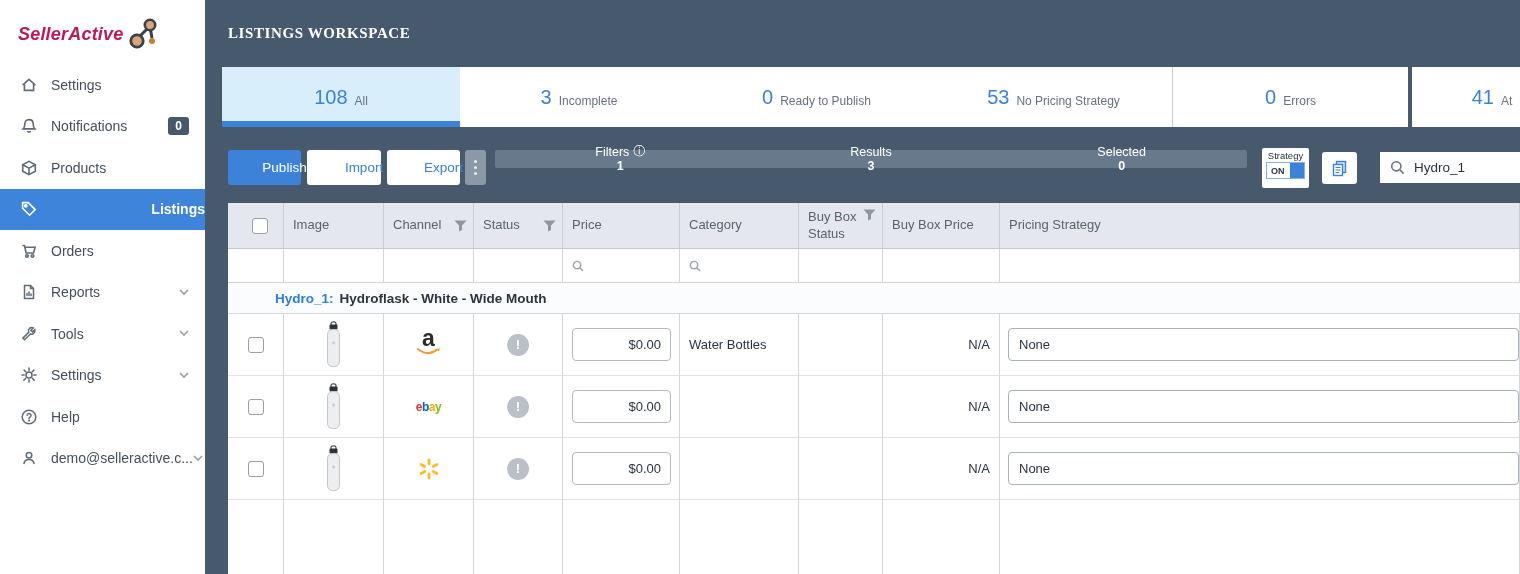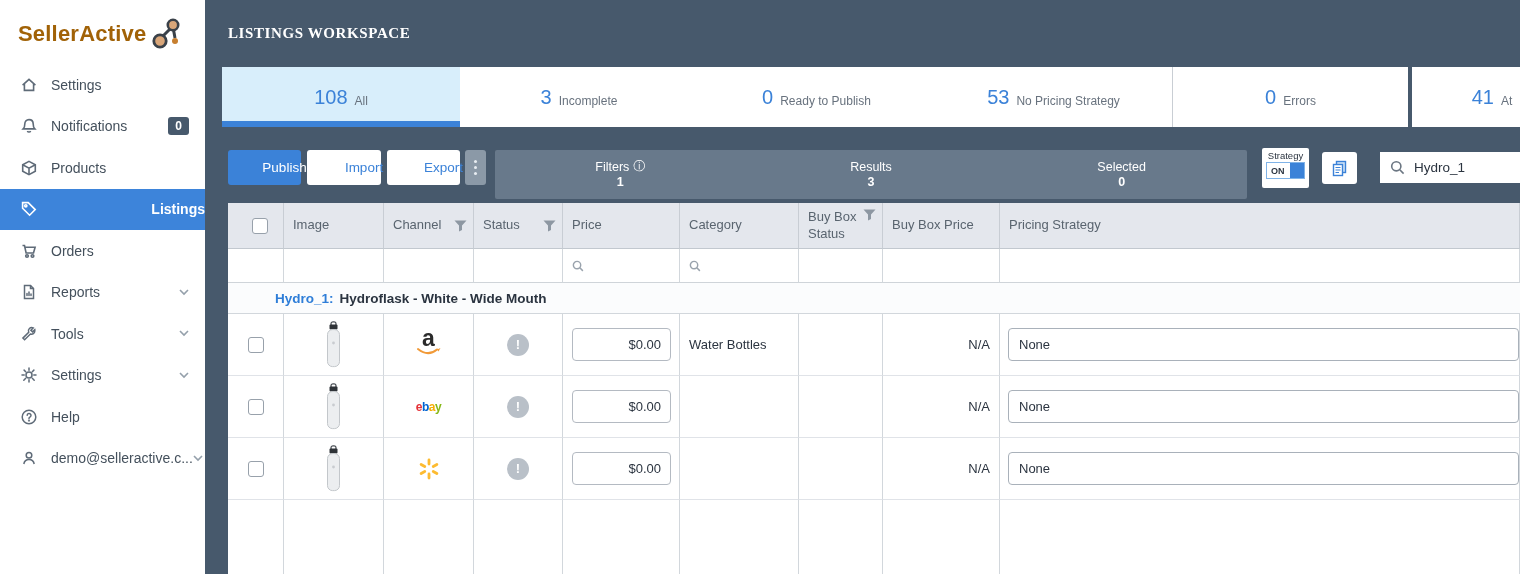--- a/index.html
+++ b/index.html
@@ -3,21 +3,21 @@
 <meta charset="utf-8">
 <style>
   * { margin:0; padding:0; box-sizing:border-box; }
   html,body { width:1520px; height:574px; overflow:hidden; background:#fff;
               font-family:"Liberation Sans", sans-serif; }
   body { position:relative; }
 
   
   .sidebar { position:absolute; left:0; top:0; width:205px; height:574px; background:#fff; z-index:3; }
   .logo { position:absolute; left:18px; top:16px; display:flex; align-items:center; }
-  .logo-text { font-size:22px; font-weight:600; color:#a16207; letter-spacing:.2px; }
+  .logo-text { font-size:18px; font-weight:600; color:#be185d; letter-spacing:.2px;font-style:italic; }
   .logo svg { margin-left:3px; }
   .nav { position:absolute; top:64px; left:0; right:0; }
   .nav-item { height:41.5px; display:flex; align-items:center; padding-left:20px;
               font-size:14px; color:#44505c; cursor:pointer; }
   .nav-item .nicon { width:18px; height:18px; margin-right:13px; display:flex; align-items:center; justify-content:center; }
   .nav-item.active { background:#3d84da; color:#fff; font-weight:700;justify-content:space-between; }
   .nav-badge { margin-left:auto; margin-right:16px; background:#47596c; color:#fff;
                font-size:12px; font-weight:700; padding:2px 7px; border-radius:3px; }
   .nav-chev { margin-left:auto; margin-right:16px; display:flex; }
 
@@ -40,21 +40,21 @@
   
   .btn { position:absolute; top:150px; height:35px; border-radius:3px; font-size:13.5px;
          display:flex; align-items:center; justify-content:center; cursor:pointer;padding-left:40px; }
   .btn-publish { left:23px;  width:73px; background:#3b82d8; color:#fff; }
   .btn-import  { left:102px; width:74px; background:#fff; color:#3b82d8; }
   .btn-export  { left:182px; width:73px; background:#fff; color:#3b82d8; }
   .btn-more { position:absolute; left:260px; top:150px; width:21px; height:35px; background:#8b99a7;
               border-radius:3px; cursor:pointer; display:flex; align-items:center; justify-content:center; }
   .dots { width:3px; height:3px; border-radius:50%; background:#e8edf2;
           box-shadow:0 -6px 0 #e8edf2, 0 6px 0 #e8edf2; }
-  .stats { position:absolute; left:290px; top:150px; width:752px; height:49px;
+  .stats { position:absolute; left:290px; top:150px; width:752px; height:18px;
            background:#68798b; border-radius:2px; display:flex; color:#fff; }
   .stat { flex:1; display:flex; flex-direction:column; align-items:center; justify-content:center; line-height:1.15; }
   .stat .sl { font-size:12.5px; display:flex; align-items:center; gap:4px; }
   .stat .sv { font-size:12.5px; font-weight:700; }
   .info-i { font-size:12px; }
 
   .grouping { position:absolute; left:1057px; top:148px; width:47px; height:40px; background:#fff;
               border-radius:2px; display:flex; flex-direction:column; align-items:center; padding-top:2px; }
   .grouping-label { font-size:9.5px; color:#2b3440; }
   .toggle { width:39px; height:17px; border:1px solid #7fb3e8; background:#fff; position:relative;

